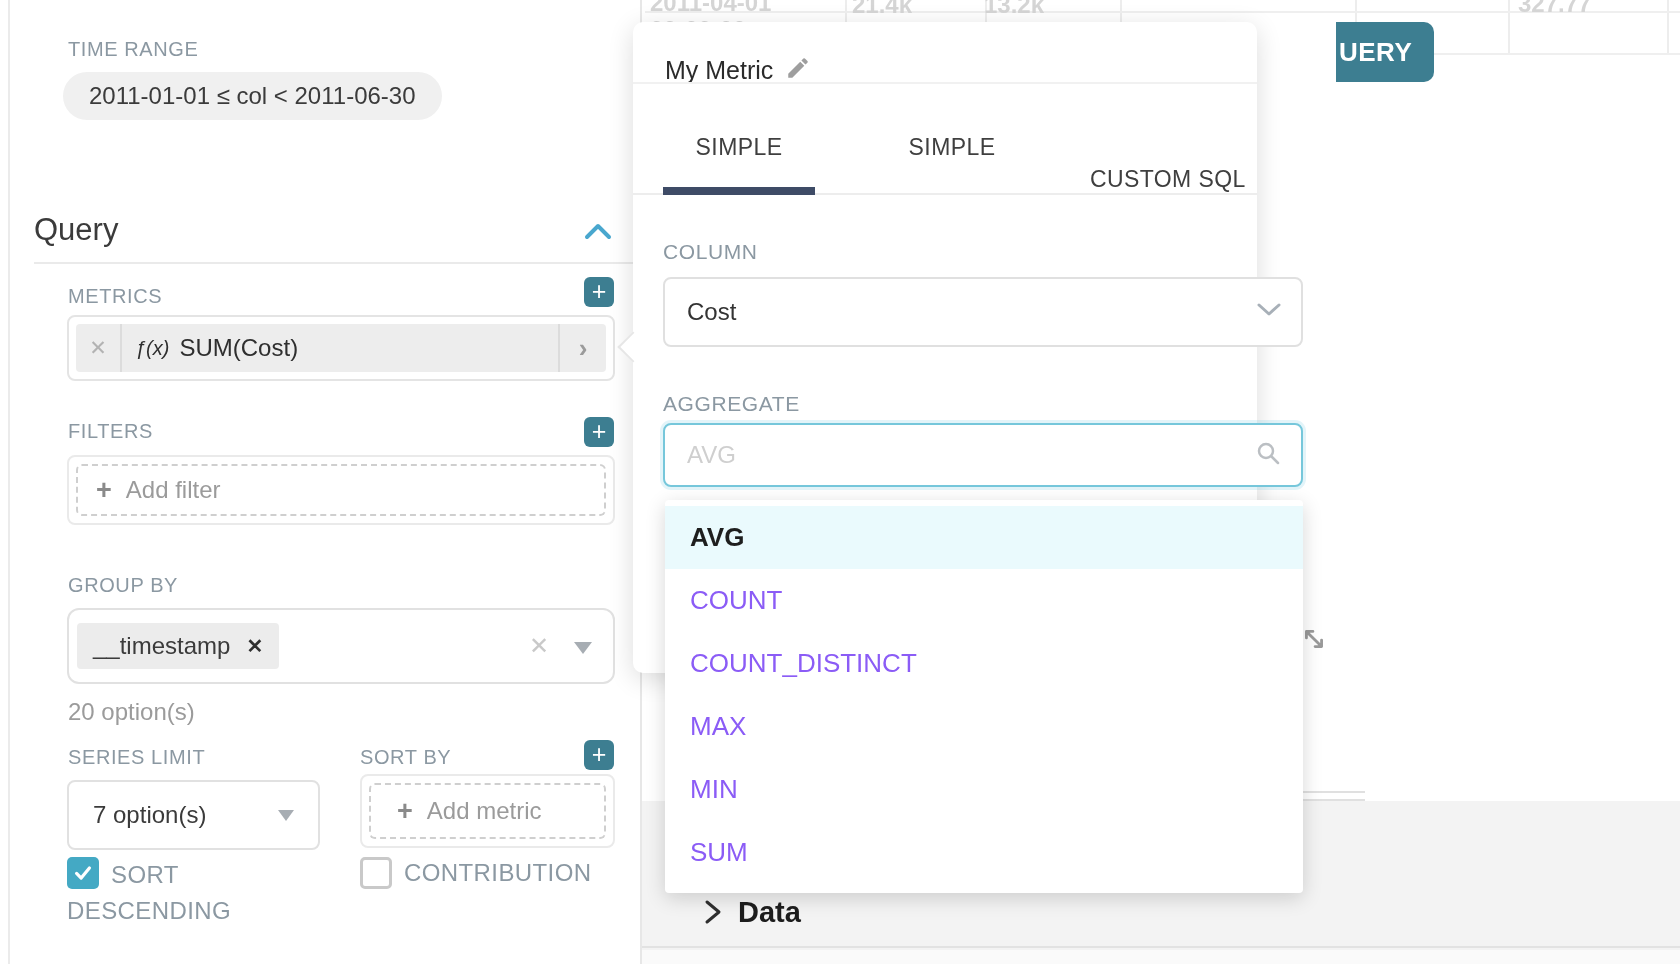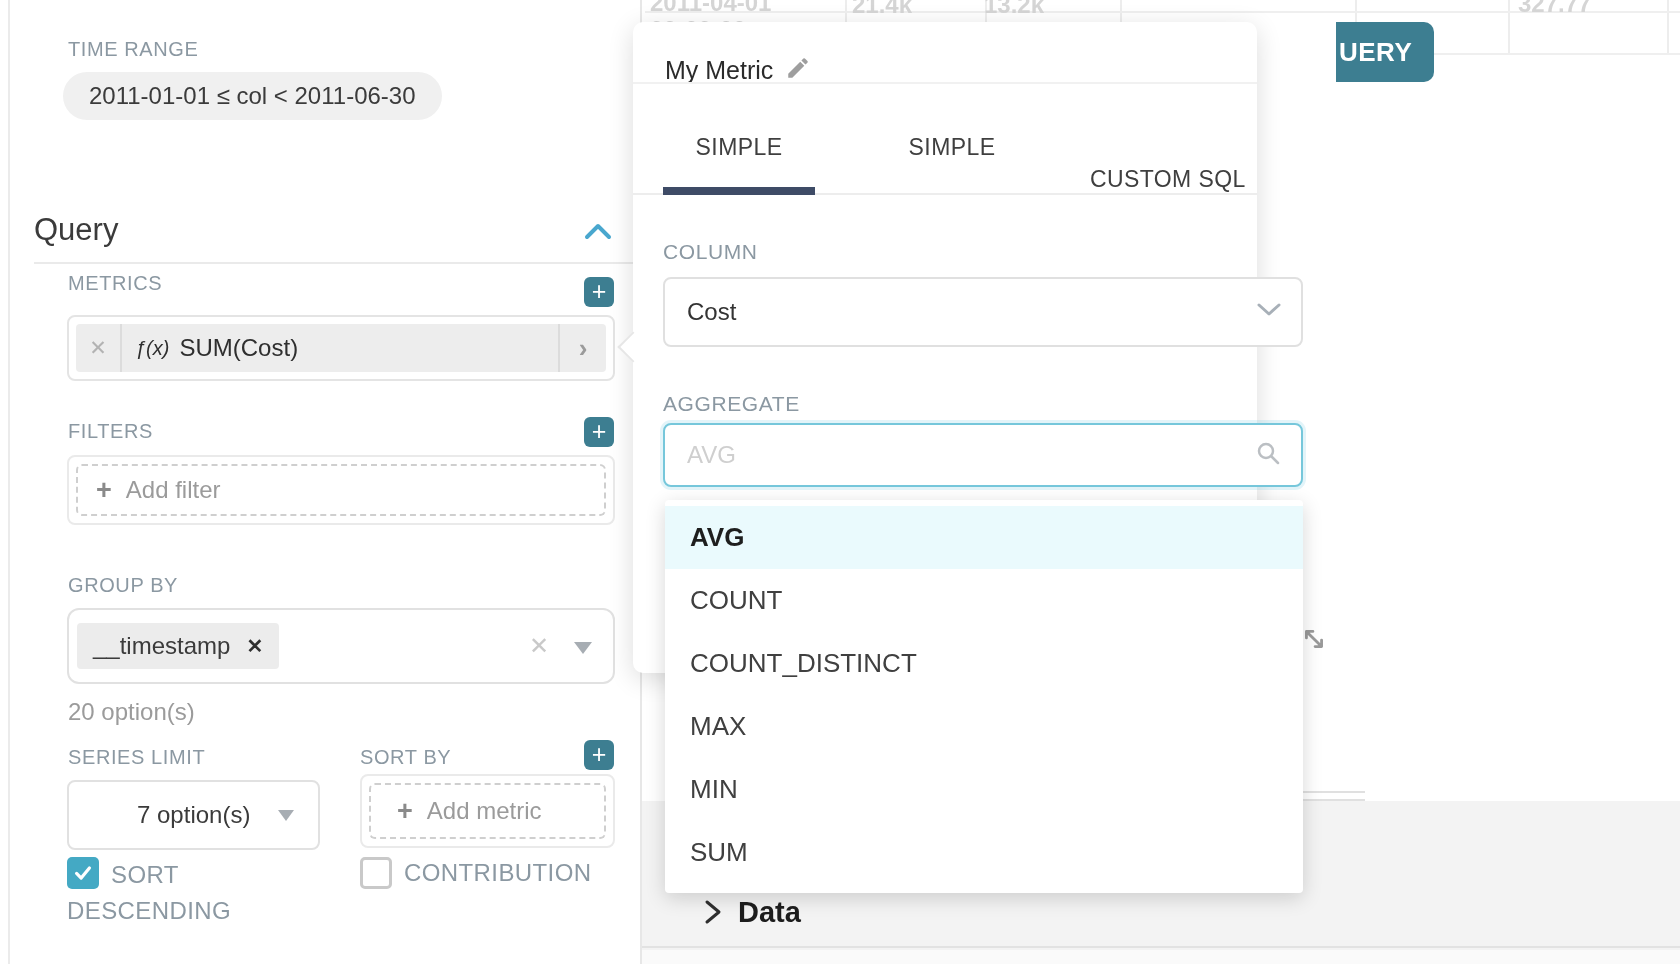--- a/index.html
+++ b/index.html
@@ -46,21 +46,21 @@
   .gb-tag-x { font-size:20px; font-weight:bold; color:#2f2f2f; cursor:pointer; }
   .gb-clear { position:absolute; left:460px; top:22px; color:#c9c9c9; font-size:24px; cursor:pointer; }
   .gb-caret { position:absolute; left:505px; top:32px; width:0; height:0;
     border-left:9px solid transparent; border-right:9px solid transparent;
     border-top:12px solid #a7adb3; cursor:pointer; }
   .hint { font-size:24px; color:#9b9b9b; z-index:3; }
 
   .sl-box { left:67px; top:780px; width:253px; height:70px; background:#fff;
     border:2px solid #e1e1e1; border-radius:8px; z-index:3; }
   .sl-val { position:absolute; left:24px; top:0; height:66px; line-height:66px;
-    font-size:24px; color:#3b3b3b;margin-left:44px; }
+    font-size:24px; color:#3b3b3b; }
   .sl-caret { position:absolute; right:24px; top:28px; width:0; height:0;
     border-left:8px solid transparent; border-right:8px solid transparent;
     border-top:11px solid #a7adb3; }
 
   .cbx-row { display:flex; align-items:flex-start; z-index:3; }
   .cbx { width:32px; height:32px; border-radius:5px; flex:0 0 32px; }
   .cbx.on { background:#44a9c4; display:flex; align-items:center; justify-content:center; }
   .cbx.off { background:#fff; border:3px solid #c9c9c9; }
   .cbx-lbl { font-size:24px; color:#8b98a2; line-height:36px; margin-left:12px;
     letter-spacing:.4px; }
@@ -109,21 +109,21 @@
     background:#fff; border:2px solid #76c7db; border-radius:8px;
     box-shadow:0 0 0 3px rgba(102,196,219,.18); cursor:text; }
   .agg-ph { position:absolute; left:22px; top:0; height:60px; line-height:60px;
     font-size:24px; color:#cfcfcf; }
   .icon-right { position:absolute; right:20px; top:50%; transform:translateY(-50%); }
 
   
   .dropdown { left:665px; top:500px; width:638px; height:393px; background:#fff;
     border-radius:4px; box-shadow:0 5px 20px rgba(0,0,0,.16); z-index:30; padding:6px 0; }
   .opt { height:63px; line-height:63px; padding-left:25px; font-size:26px;
-    color:#404040; cursor:pointer; }
+    color:#8b5cf6; cursor:pointer; }
   .opt.hl { background:#eafafd; font-weight:bold; color:#1e1e1e; }
 </style>
 </head>
 <body>
 
 <div class="abs tline" style="left:845px;height:22px;"></div>
 <div class="abs tline" style="left:985px;height:22px;"></div>
 <div class="abs tline" style="left:1120px;height:22px;"></div>
 <div class="abs tline" style="left:1355px;height:53px;"></div>
 <div class="abs tline" style="left:1508px;height:53px;"></div>
@@ -157,21 +157,21 @@
 <div class="abs pill">2011-01-01 ≤ col &lt; 2011-06-30</div>
 
 <div class="abs query-title">Query</div>
 <div class="abs" style="left:584px;top:222px;z-index:3;cursor:pointer;">
   <svg width="28" height="18" viewBox="0 0 28 18">
       <path d="M3 15 L14 4 L25 15" fill="none" stroke="#49a7ce" stroke-width="4" stroke-linecap="round" stroke-linejoin="round"></path>
     </svg>
 </div>
 <div class="abs query-divider"></div>
 
-<div class="abs lbl" style="left:68px;top:272px;">METRICS</div>
+<div class="abs lbl" style="left:68px;top:285px;">METRICS</div>
 <div class="abs plusbtn" style="left:584px;top:277px;">+</div>
 <div class="abs metric-box">
   <div class="metric-chip">
     <span class="chip-x">✕</span>
     <span class="chip-mid">
         <span class="chip-fx">ƒ(x)</span>
         <span class="chip-txt">SUM(Cost)</span>
       </span>
     <span class="chip-arrow">›</span>
   </div>

